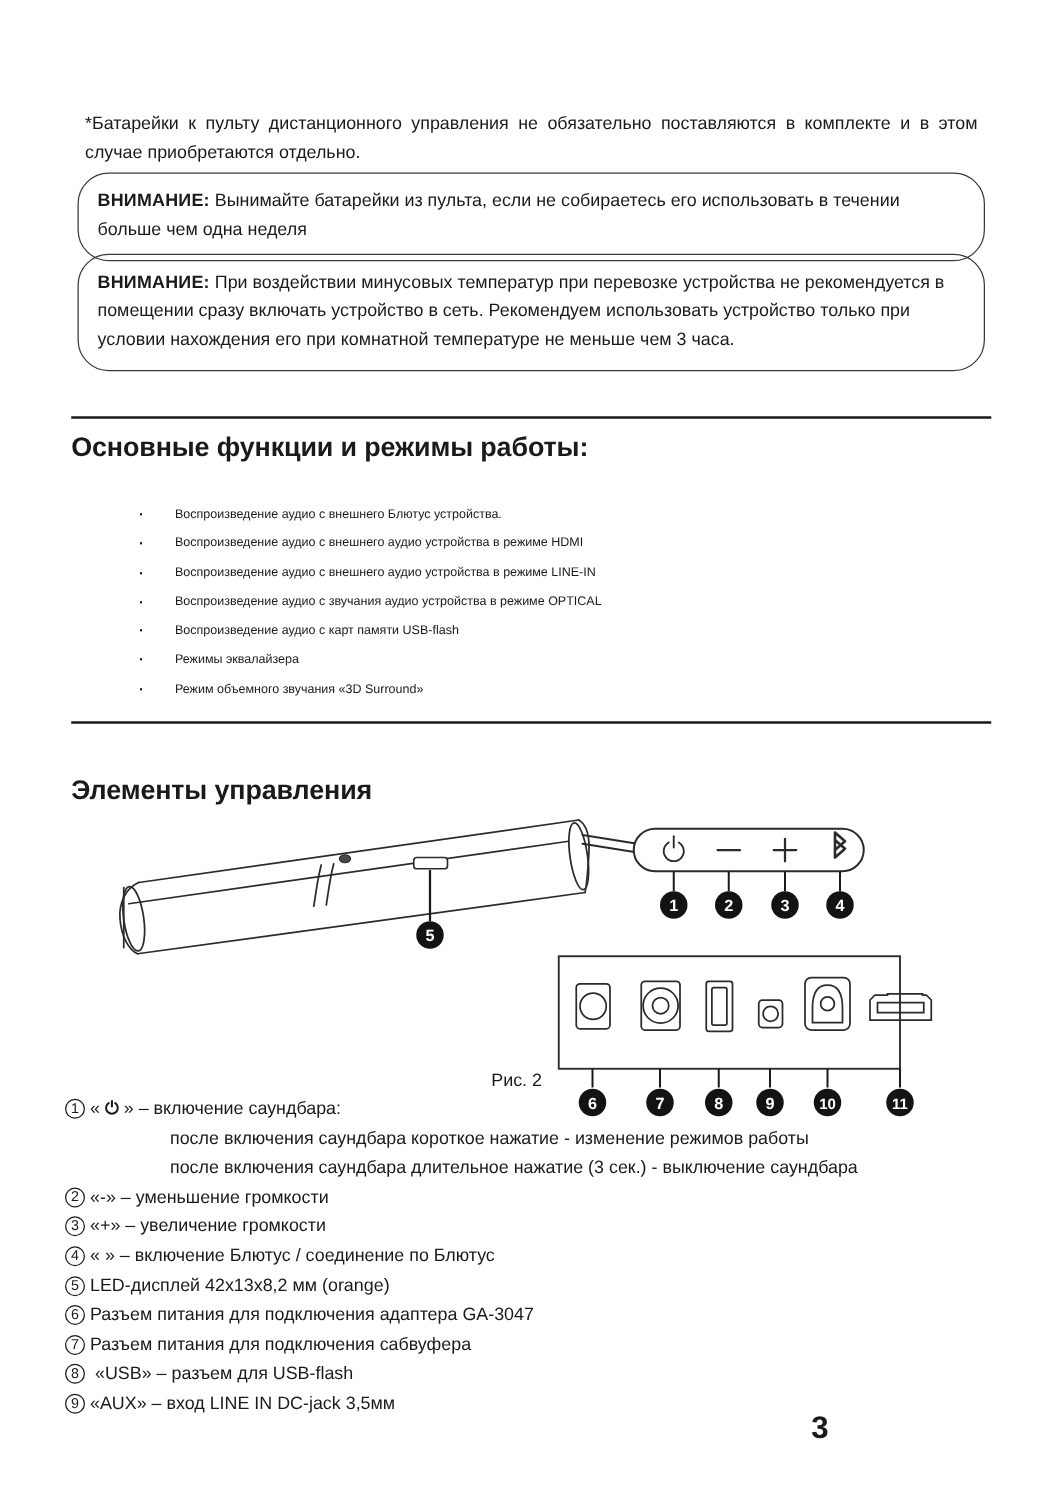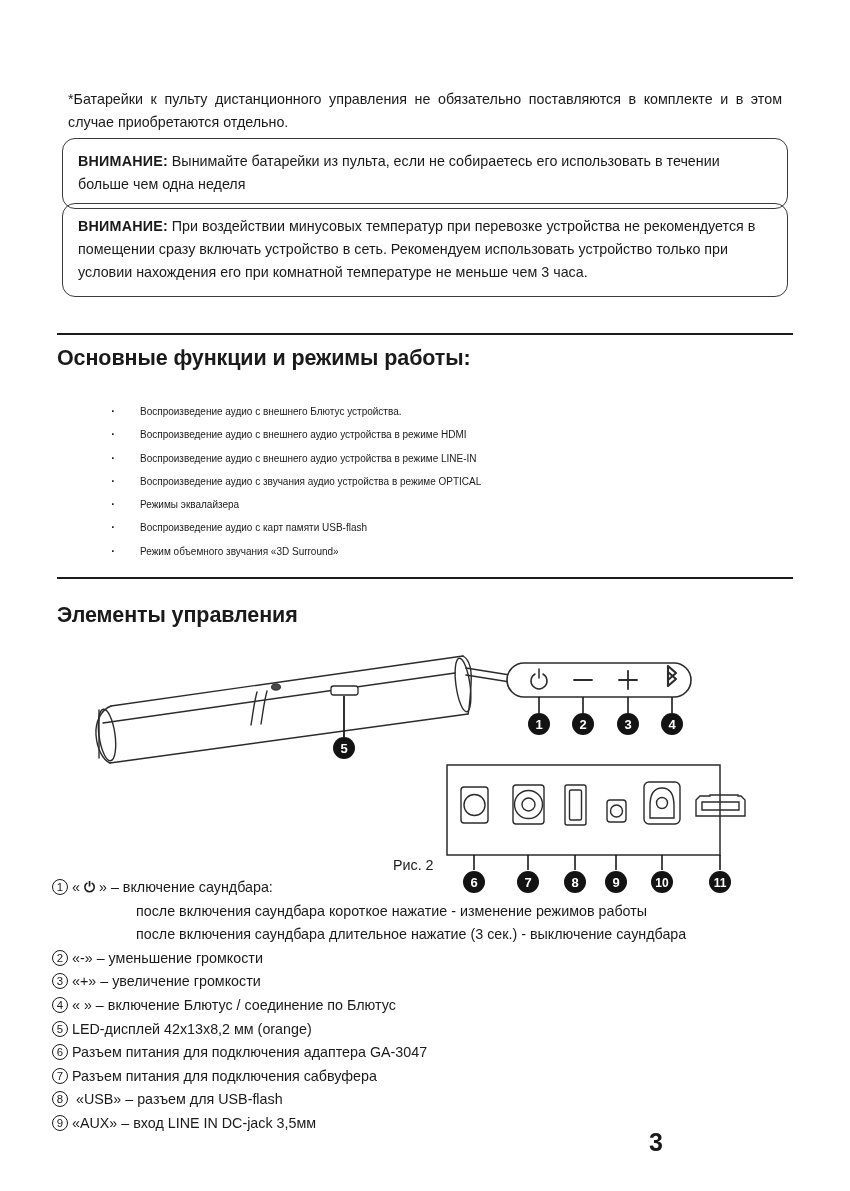--- a/index.html
+++ b/index.html
@@ -34,21 +34,21 @@
     text-align: justify;
     text-justify: inter-word;
   }
 
   
   .warn-box {
     position: absolute;
     left: 62px;
     width: 726px;
     border: 1.2px solid #3a3a3a;
-    border-radius: 13px;
+    border-radius: 25px;
     box-sizing: border-box;
     padding: 11px 15px 12px 15px;
     font-size: 14.3px;
     line-height: 23px;
   }
   .warn-box .lbl {
     font-weight: bold;
     letter-spacing: 0.2px;
   }
   #warn1 { top: 138px; }
@@ -68,21 +68,21 @@
   
   h2.section-title {
     position: absolute;
     left: 57px;
     margin: 0;
     font-size: 21.5px;
     font-weight: bold;
     letter-spacing: -0.1px;
   }
   #title1 { top: 346px; }
-  #title2 { top: 603px; }
+  #title2 { top: 620px; }
 
   
   .features {
     position: absolute;
     left: 108px;
     top: 400px;
     width: 660px;
     margin: 0;
     padding: 0;
     list-style: none;
@@ -191,22 +191,22 @@
   </div>
 
   <div class="hrule" id="rule1"></div>
   <h2 class="section-title" id="title1">Основные функции и режимы работы:</h2>
 
   <ul class="features">
     <li>Воспроизведение аудио с внешнего Блютус устройства.</li>
     <li>Воспроизведение аудио с внешнего аудио устройства в режиме HDMI</li>
     <li>Воспроизведение аудио с внешнего аудио устройства в режиме LINE-IN</li>
     <li>Воспроизведение аудио с звучания аудио устройства в режиме OPTICAL</li>
+    <li>Воспроизведение аудио с карт памяти USB-flash</li>
     <li>Режимы эквалайзера</li>
-    <li>Воспроизведение аудио с карт памяти USB-flash</li>
     <li>Режим объемного звучания «3D Surround»</li>
   </ul>
 
   <div class="hrule" id="rule2"></div>
   <h2 class="section-title" id="title2">Элементы управления</h2>
 
   <div class="figure">
     <svg width="850" height="250" viewBox="0 0 850 250" xmlns="http://www.w3.org/2000/svg">
       <g fill="none" stroke="#2b2b2b" stroke-width="1.4" stroke-linejoin="round" stroke-linecap="round">
 

